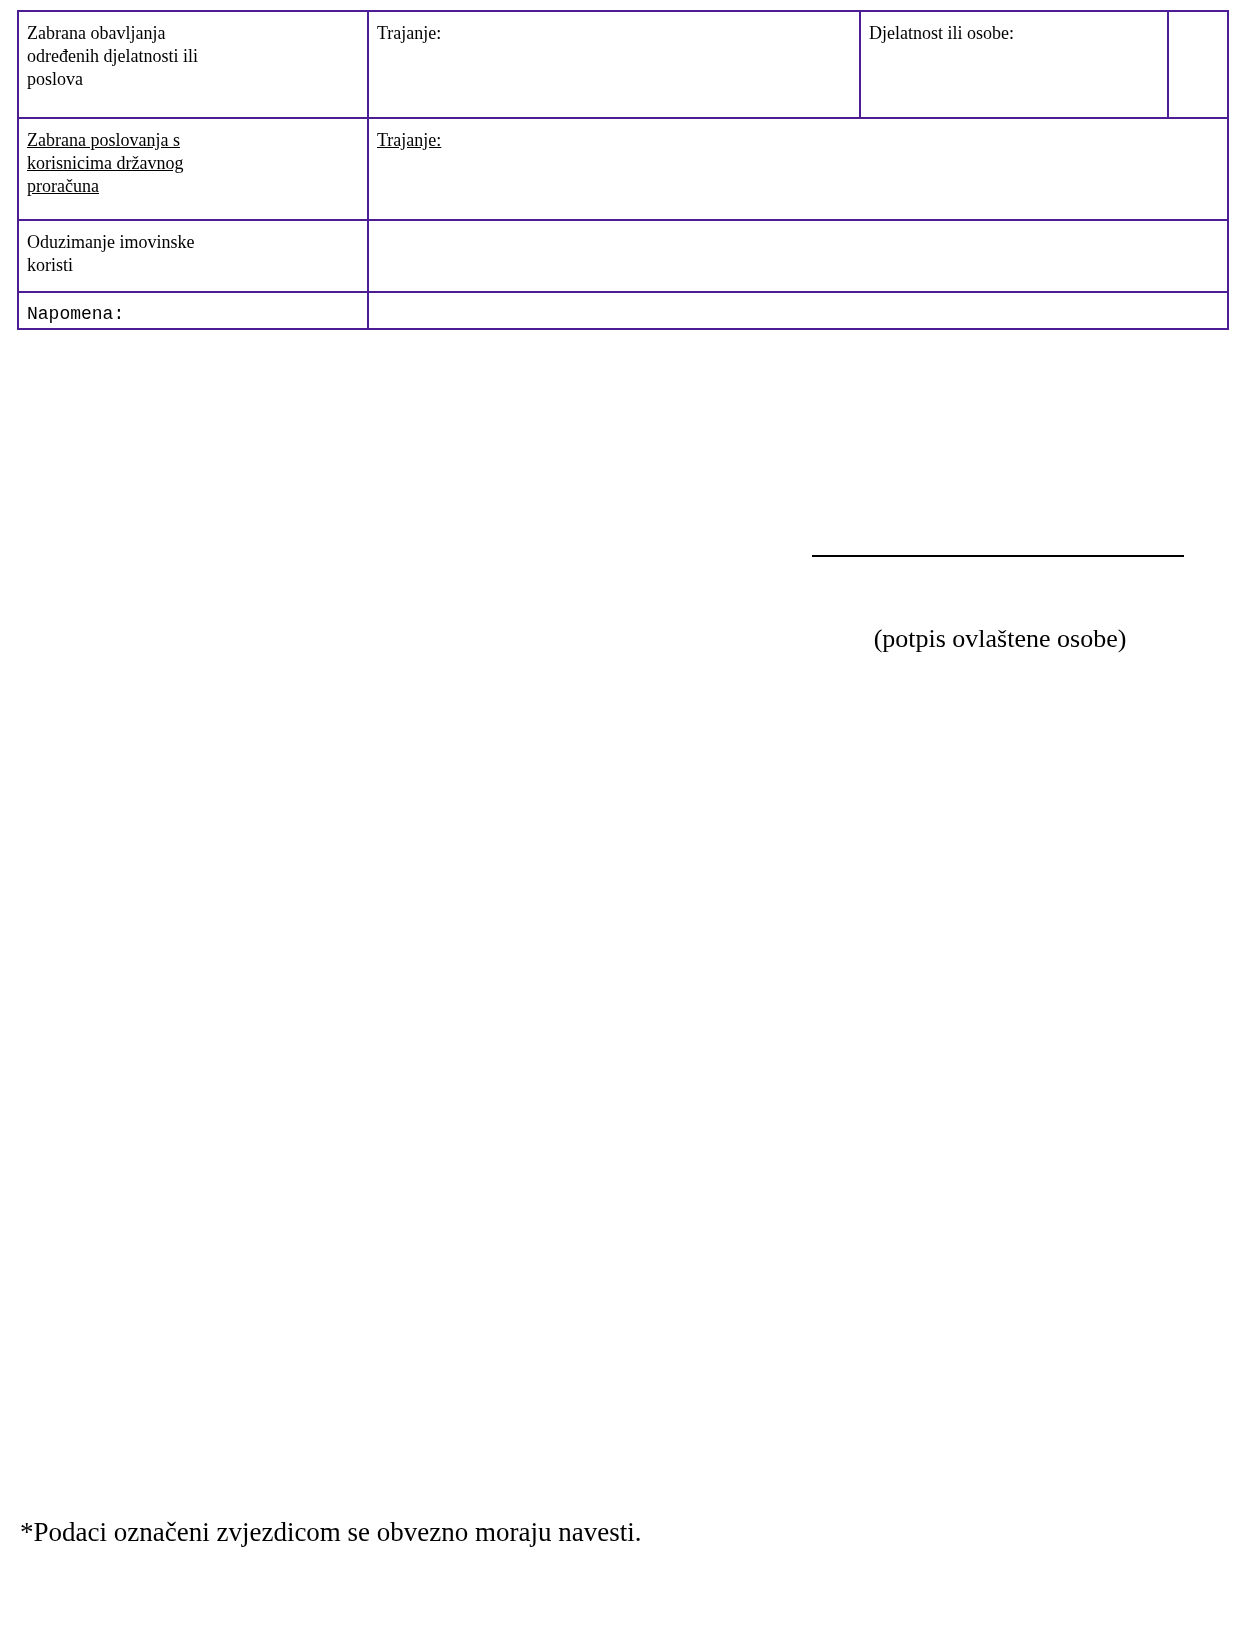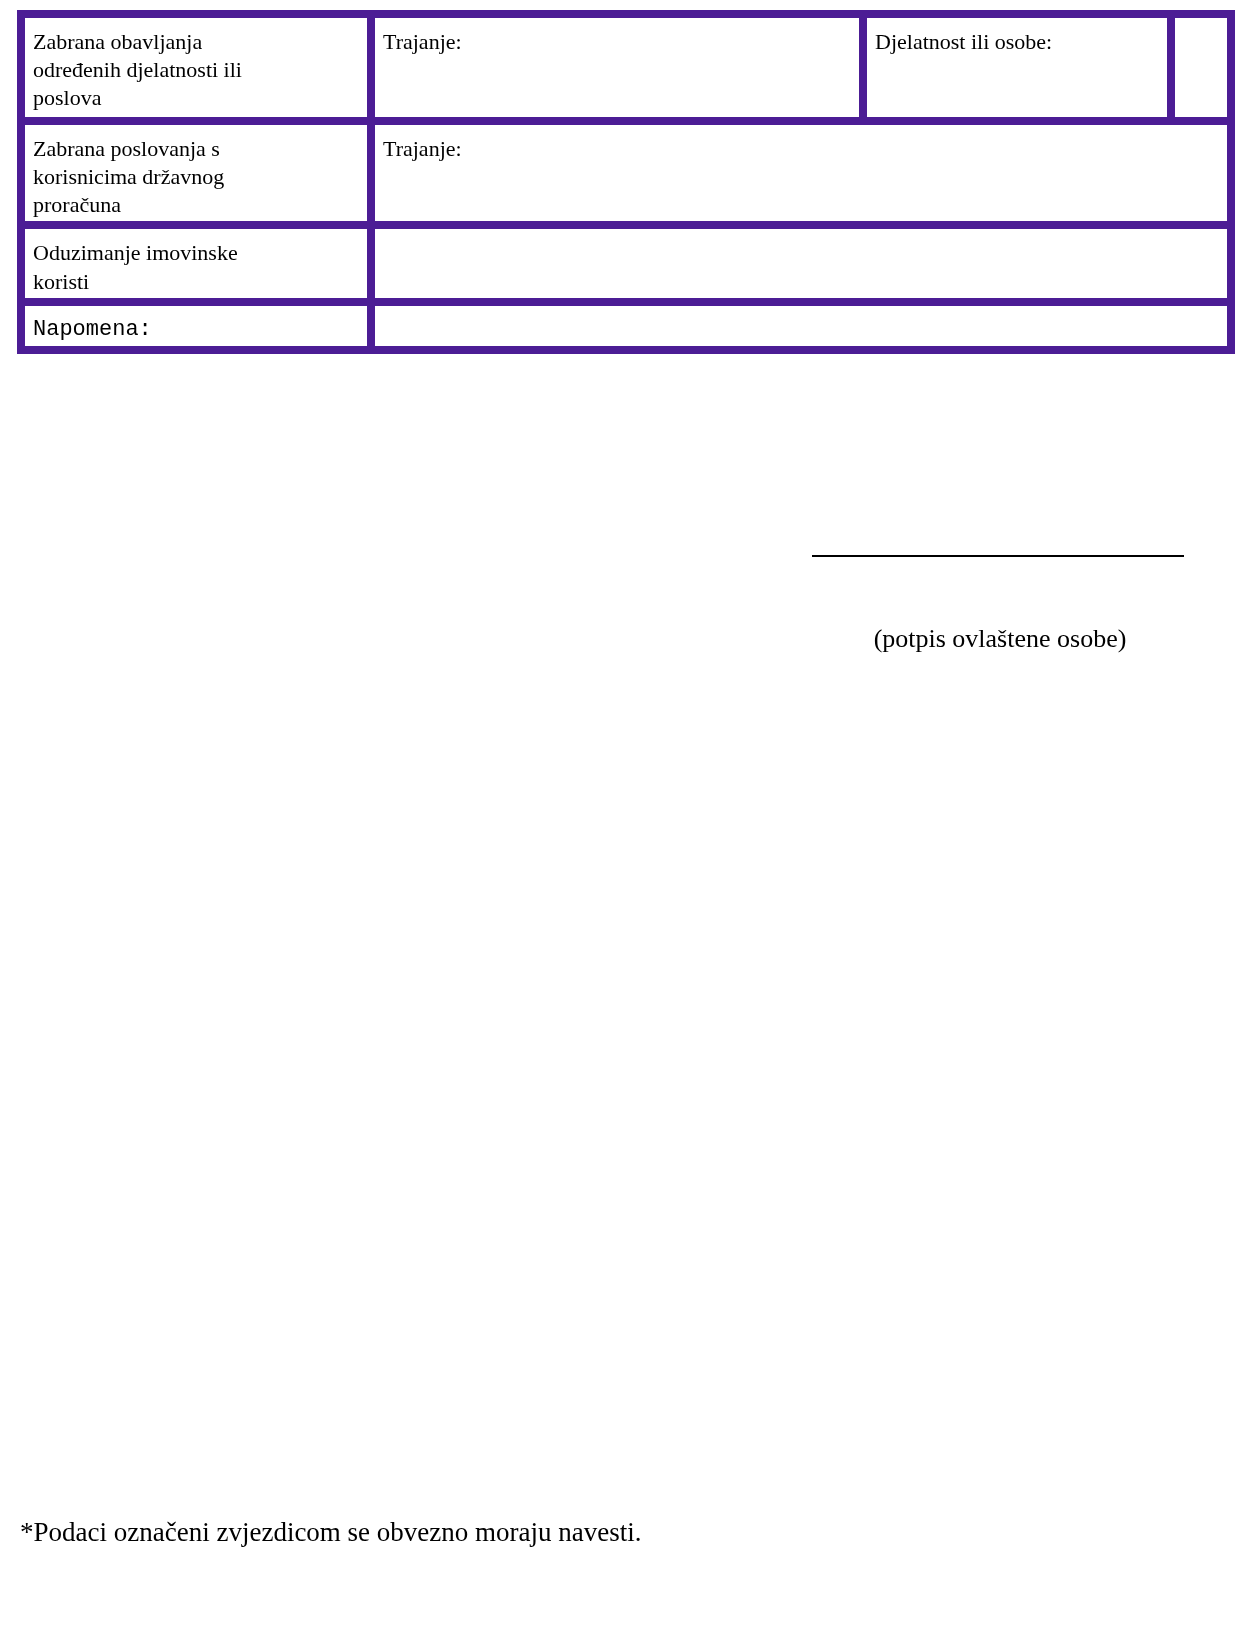--- a/index.html
+++ b/index.html
@@ -18,32 +18,32 @@
     top: 10px;
     width: 1210px;
     border-collapse: collapse;
     table-layout: fixed;
   }
   table.sanctions-table col.c1 { width: 350px; }
   table.sanctions-table col.c2 { width: 492px; }
   table.sanctions-table col.c3 { width: 308px; }
   table.sanctions-table col.c4 { width: 60px; }
   table.sanctions-table td {
-    border: 8px solid #4c1d95;
+    border: 2px solid #4c1d95;
     vertical-align: top;
     padding: 10px 8px 2px 8px;
-    font-size: 22px;
+    font-size: 18px;
     line-height: 1.28;
     white-space: pre-line;
     overflow: hidden;
   }
   tr.r1 { height: 107px; }
   tr.r2 { height: 101px; }
-  tr.r3 { height: 102px; }
-  tr.r4 { height: 60px; border-radius: 7px; }
+  tr.r3 { height: 102px; text-decoration: underline; }
+  tr.r4 { height: 72px; border-radius: 7px; }
   tr.r5 { height: 36px; font-family: Liberation Mono, monospace; }
   .sig-line {
     position: absolute;
     left: 812px;
     top: 555px;
     width: 372px;
     height: 0;
     border-top: 2px solid #000000;
   }
   .sig-caption {

